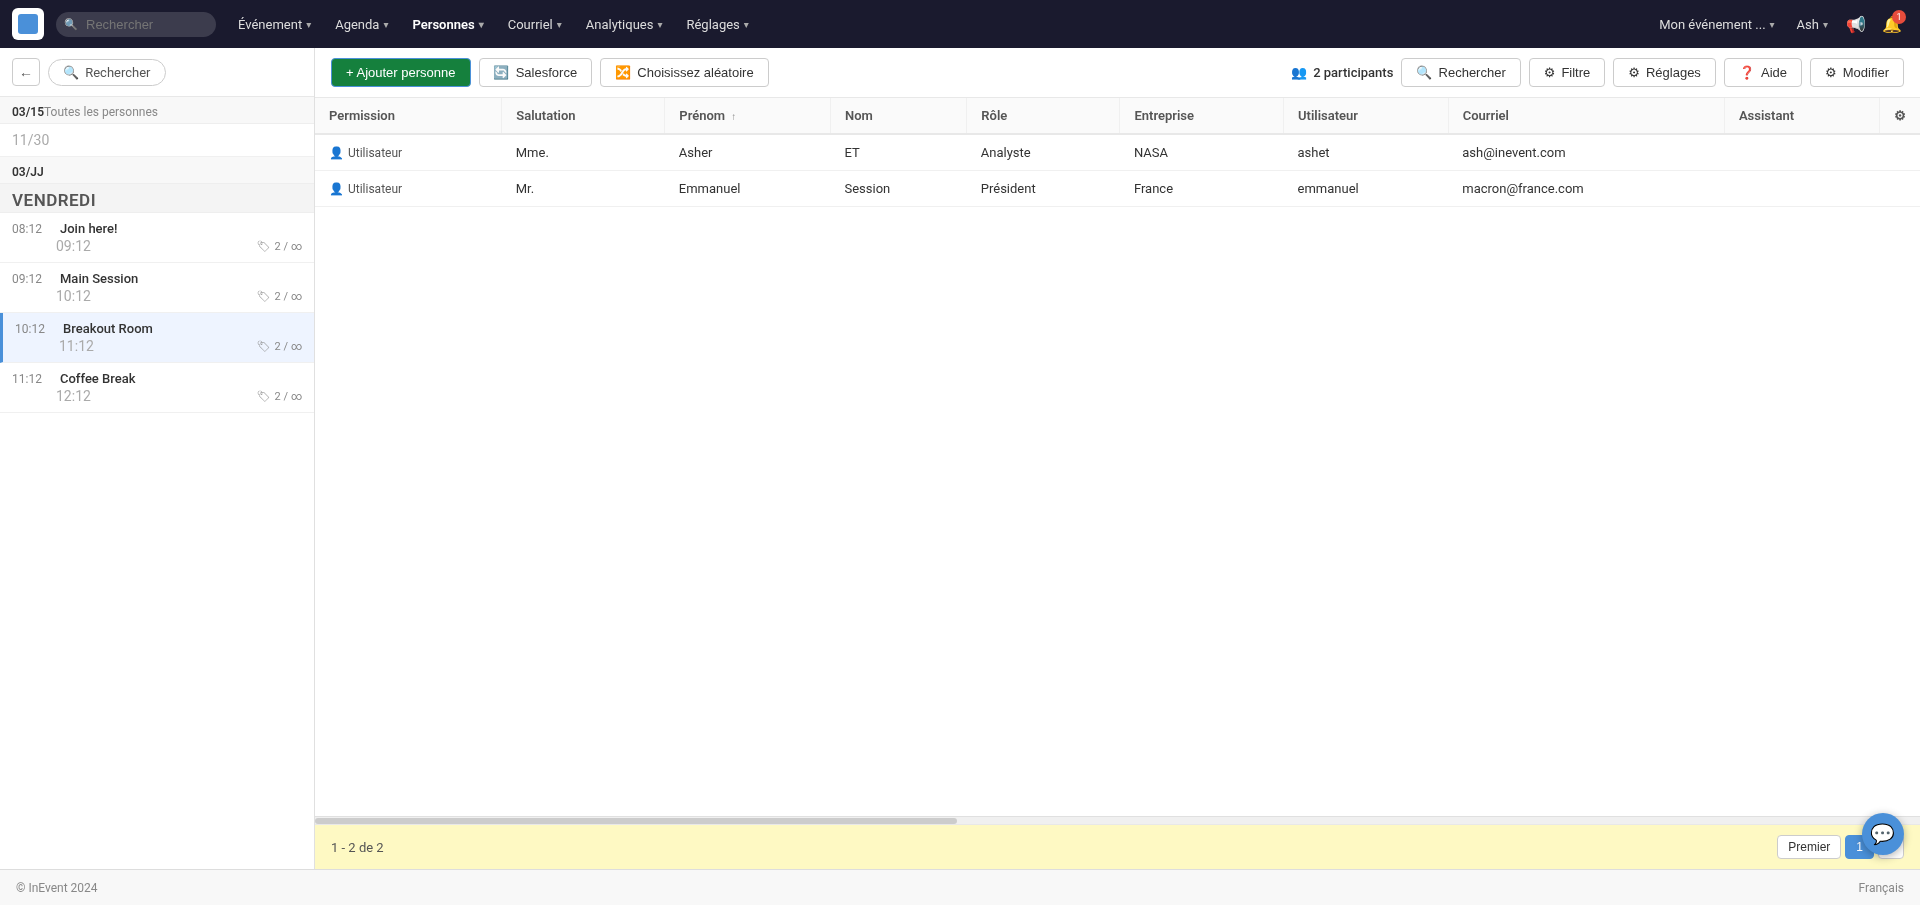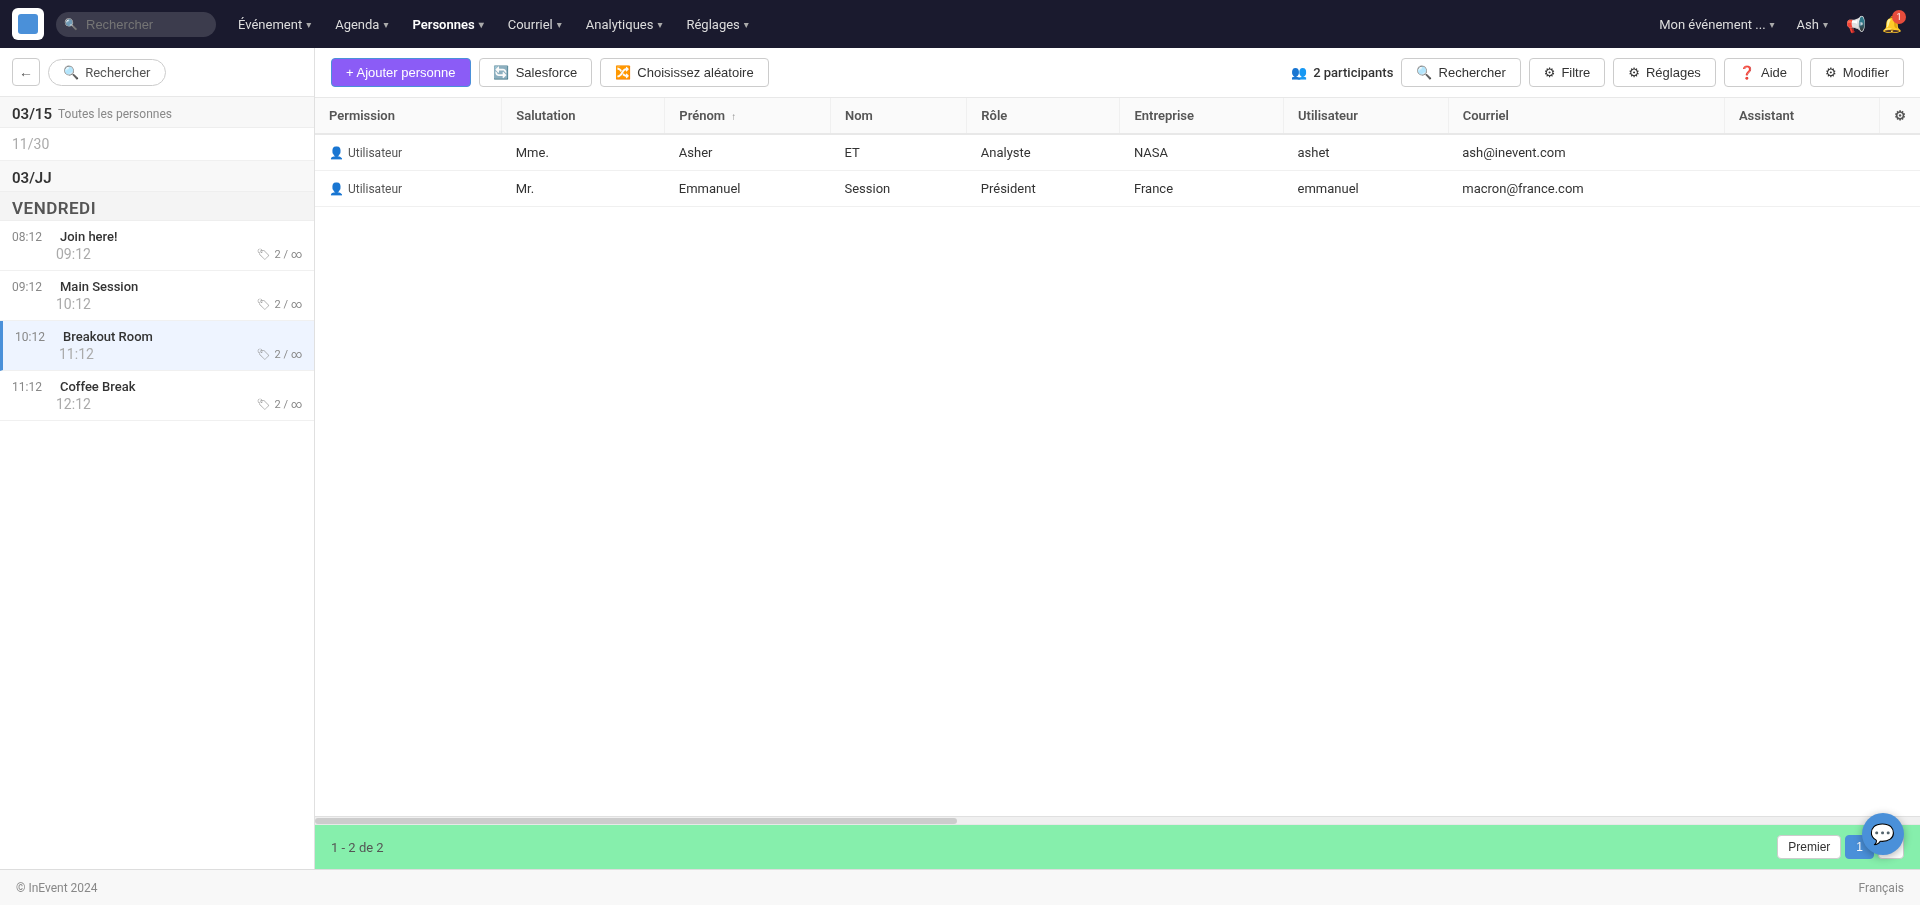--- a/index.html
+++ b/index.html
@@ -146,23 +146,23 @@
     .date-group {}
     .date-header {
       display: flex;
       align-items: center;
       padding: 8px 12px 4px;
       background: #f8f8f8;
       border-bottom: 1px solid #eee;
     }
     .date-label {
       font-weight: 600;
-      font-size: 15px;
+      font-size: 12px;
       color: #333;
-      margin-right: 6px;
+      margin-right: 0;
     }
     .date-sub {
       font-size: 12px;
       color: #888;
     }
     .day-label {
       font-size: 17px;
       font-weight: 600;
       color: #555;
       padding: 6px 12px 2px;
@@ -232,21 +232,21 @@
       display: flex; align-items: center; gap: 6px;
       padding: 6px 14px;
       border-radius: 4px;
       border: 1px solid #ccc;
       background: #fff;
       cursor: pointer;
       font-size: 13px;
       color: #333;
     }
     .toolbar-btn.primary {
-      background: #8b5cf6;
+      background: #15803d;
       color: #fff;
       border-color: #4a90d9;
     }
     .toolbar-right {
       margin-left: auto;
       display: flex; align-items: center; gap: 8px;
     }
     .participants-count {
       display: flex; align-items: center; gap: 6px;
       font-size: 13px;
@@ -297,21 +297,21 @@
       text-align: center;
     }
 
     
     .table-footer {
       border-top: 1px solid #e8e8e8;
       padding: 10px 16px;
       display: flex;
       align-items: center;
       justify-content: space-between;
-      background: #86efac;
+      background: #fef9c3;
       flex-shrink: 0;
     }
     .pagination-info { font-size: 13px; color: #555; }
     .pagination-btns { display: flex; align-items: center; gap: 4px; }
     .page-btn {
       padding: 4px 10px;
       border: 1px solid #ccc;
       border-radius: 4px;
       background: #fff;
       cursor: pointer;

